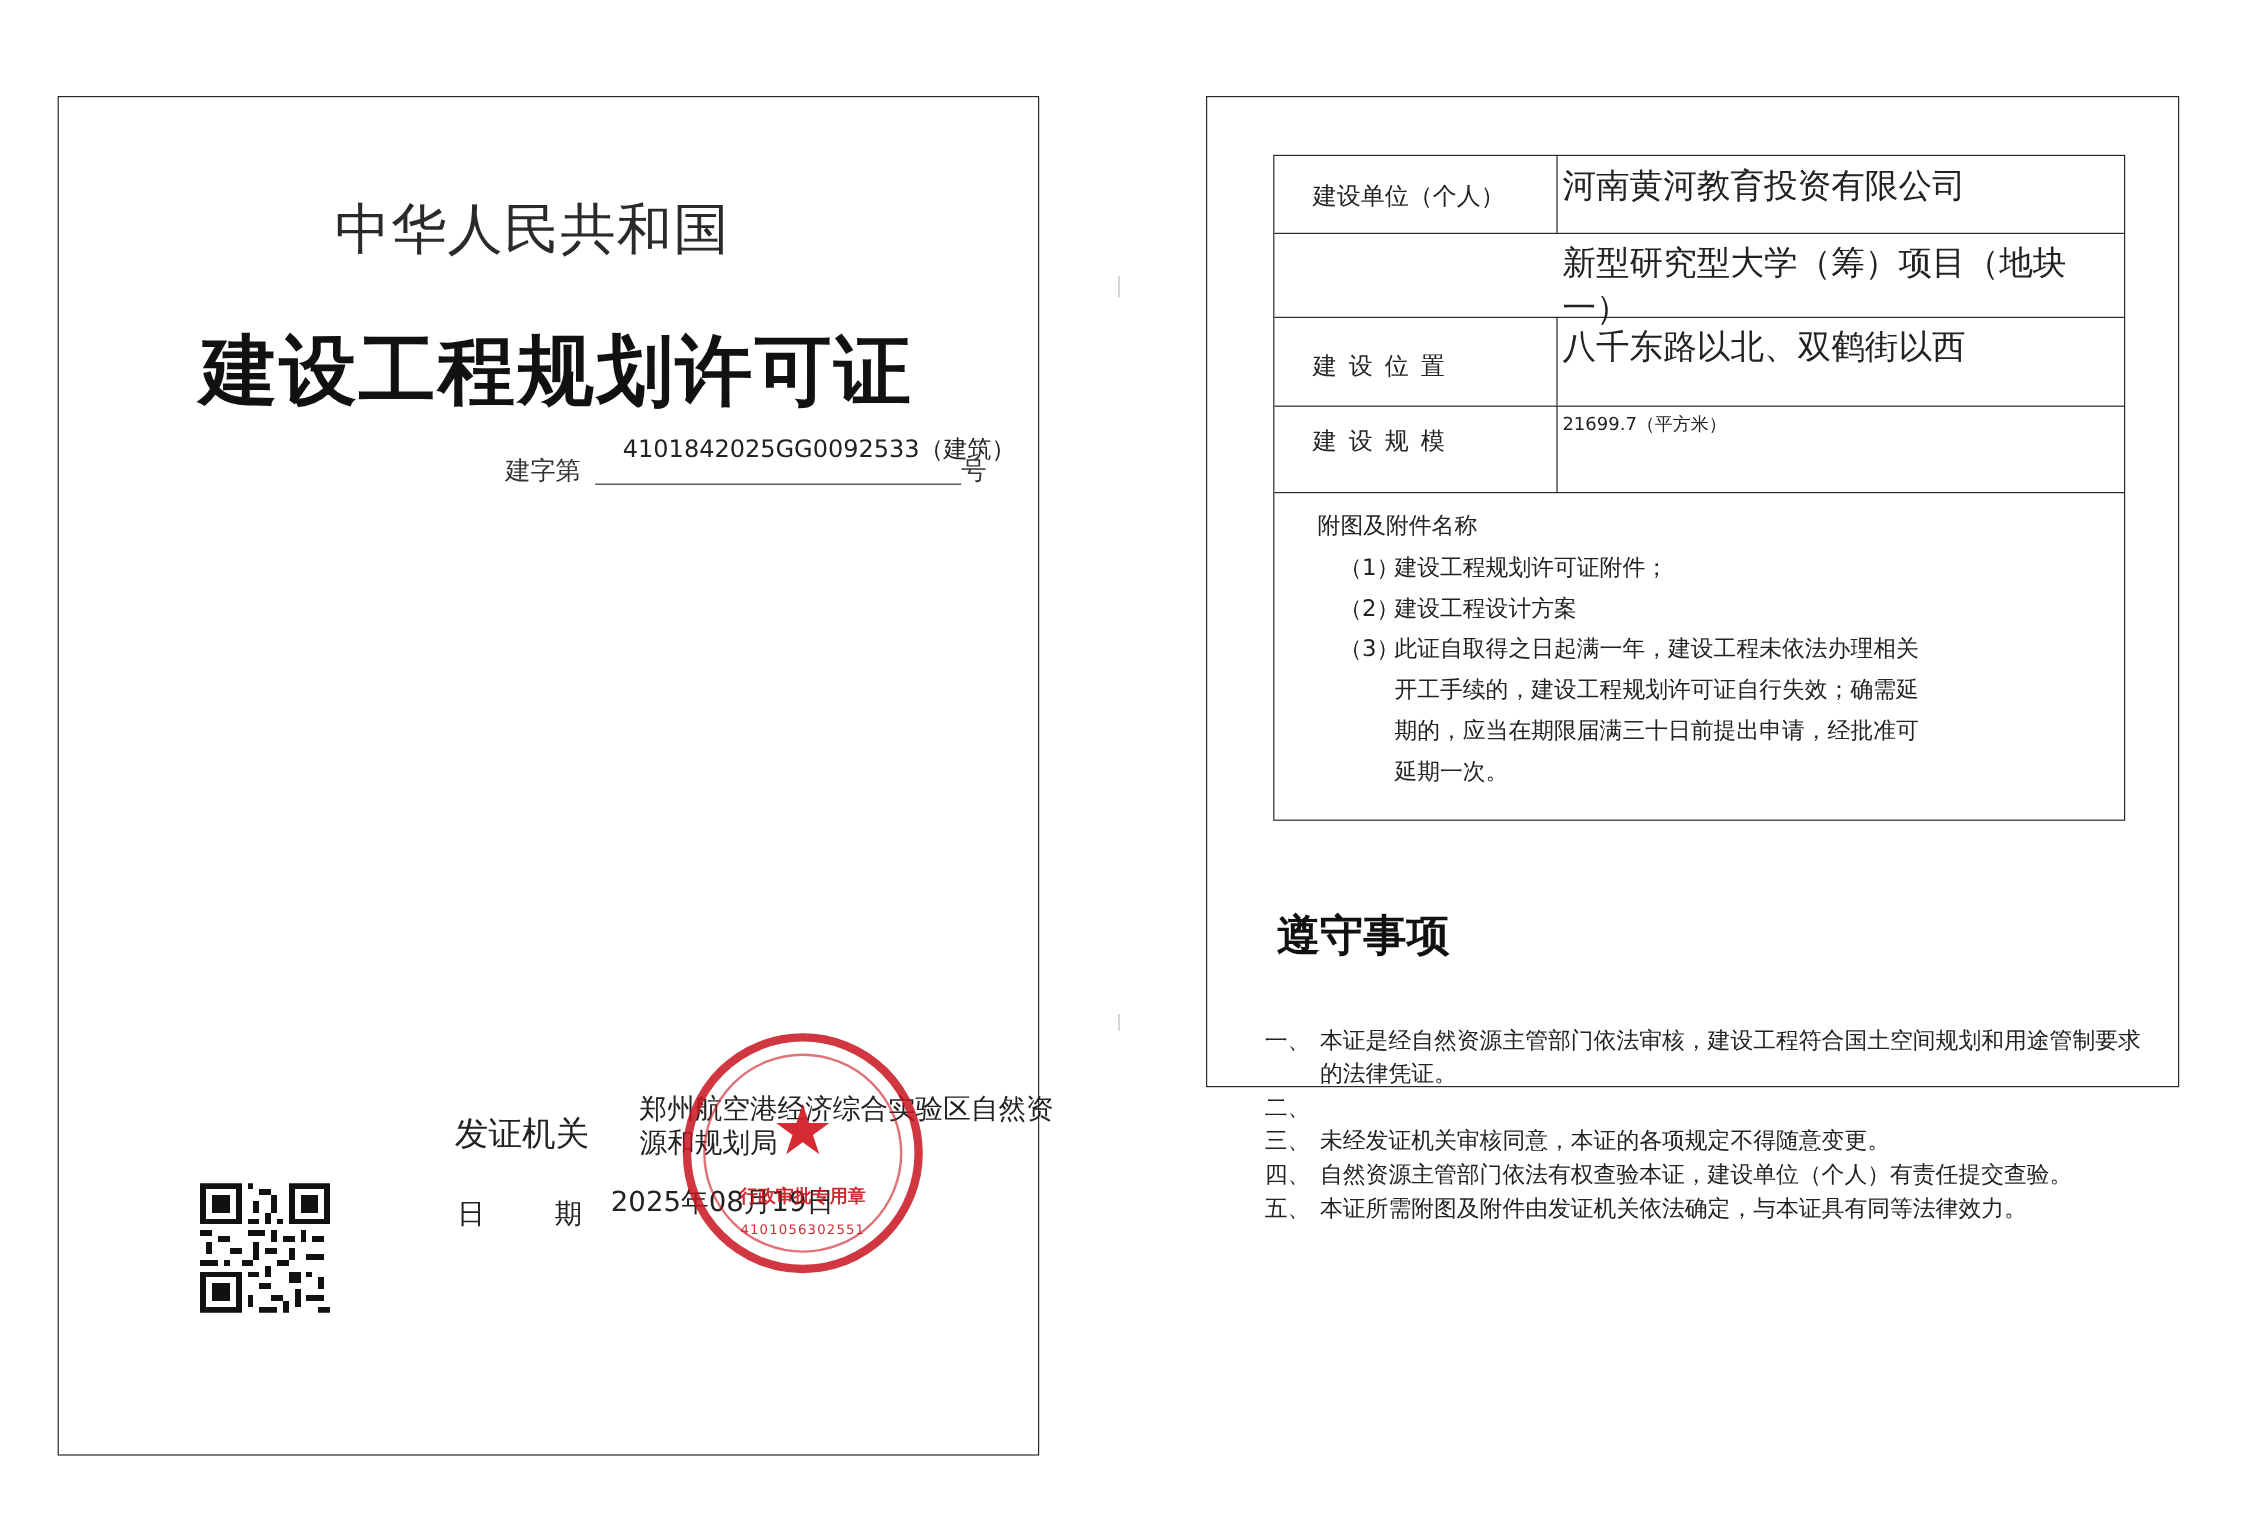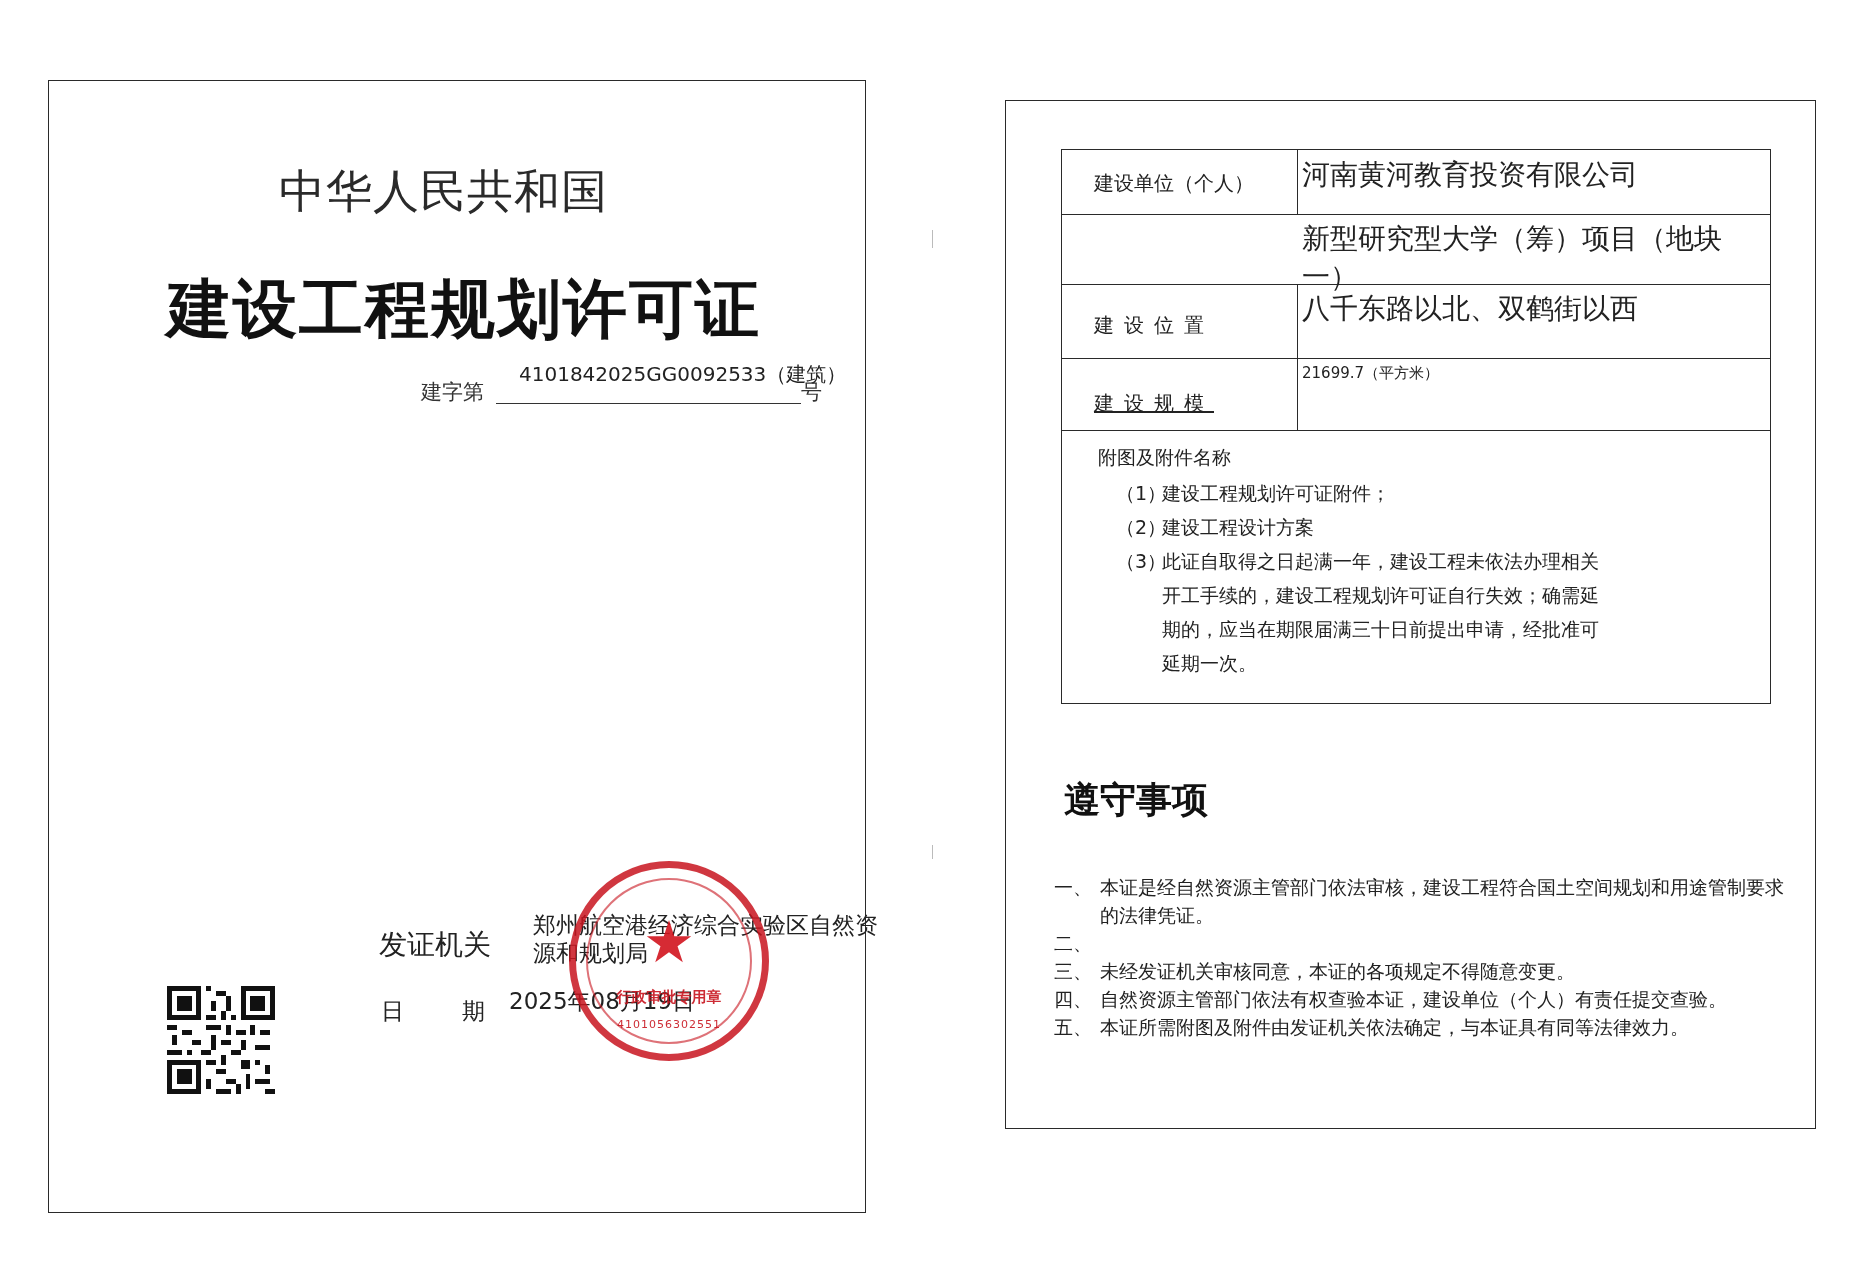--- a/index.html
+++ b/index.html
@@ -6,21 +6,21 @@
     body {
       width: 1871px; height: 1279px; position: relative; overflow: hidden;
       background: #ffffff; color: #1a1a1a;
       font-family: "DejaVu Sans", "Liberation Sans", sans-serif;
     }
     .page {
       position: absolute; border: 1.5px solid #2a2a2a; background: #fff;
       box-sizing: border-box;
     }
     .left-page { left: 48px; top: 80px; width: 818px; height: 1133px; }
-    .right-page { left: 1005px; top: 100px; width: 811px; height: 1029px; }
+    .right-page { left: 1005px; top: 80px; width: 811px; height: 826px; }
 
     .abs { position: absolute; white-space: nowrap; }
 
     
     .country { left: 230px; top: 80px; font-size: 46px; font-weight: 300; color: #2a2a2a; letter-spacing: 1px; }
     .cert-title { left: 118px; top: 185px; font-size: 64px; font-weight: bold; color: #111; letter-spacing: 2px; }
     .num-label { left: 372px; top: 297px; font-size: 21px; color: #333; }
     .num-line { left: 447px; top: 322px; width: 305px; height: 0; border-top: 1.5px solid #333; }
     .num-value { left: 470px; top: 280px; font-size: 20px; color: #222; }
     .num-suffix { left: 752px; top: 297px; font-size: 21px; color: #333; }
@@ -77,21 +77,21 @@
       position: absolute; left: 240px; top: 6px; font-size: 28px; color: #222;
     }
     .row-value.small { font-size: 15px; }
     .r0 { top: 0; height: 64px; }
     .r1 { top: 64px; height: 70px; }
     .r2 { top: 134px; height: 74px; }
     .r3 { top: 208px; height: 72px; }
     .r0 .row-label { padding-top: 20px; }
     .r1 .row-label { padding-top: 26px; }
     .r2 .row-label { padding-top: 28px; }
-    .r3 .row-label { padding-top: 32px; text-decoration: underline; }
+    .r3 .row-label { padding-top: 16px; }
 
     .attach {
       position: absolute; left: 36px; top: 295px; right: 20px;
       font-size: 19px; color: #222;
     }
     .attach-title { margin-bottom: 5px; }
     .attach-item { padding-left: 18px; line-height: 34px; }
     .attach-item .idx { display: inline-block; width: 46px; }
     .attach-item-long { padding-left: 18px; line-height: 34px; display: flex; }
     .attach-item-long .idx { display: inline-block; width: 46px; flex: none; }

